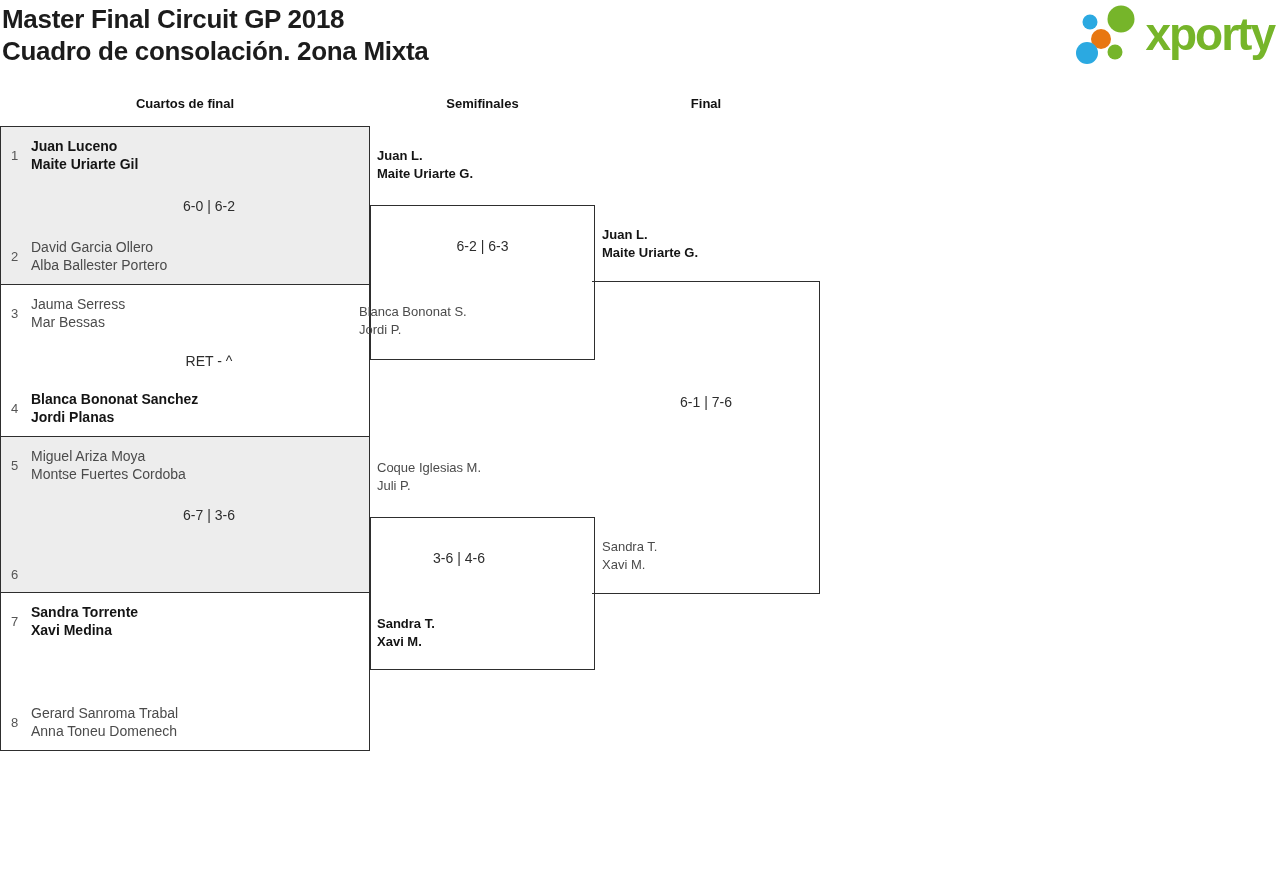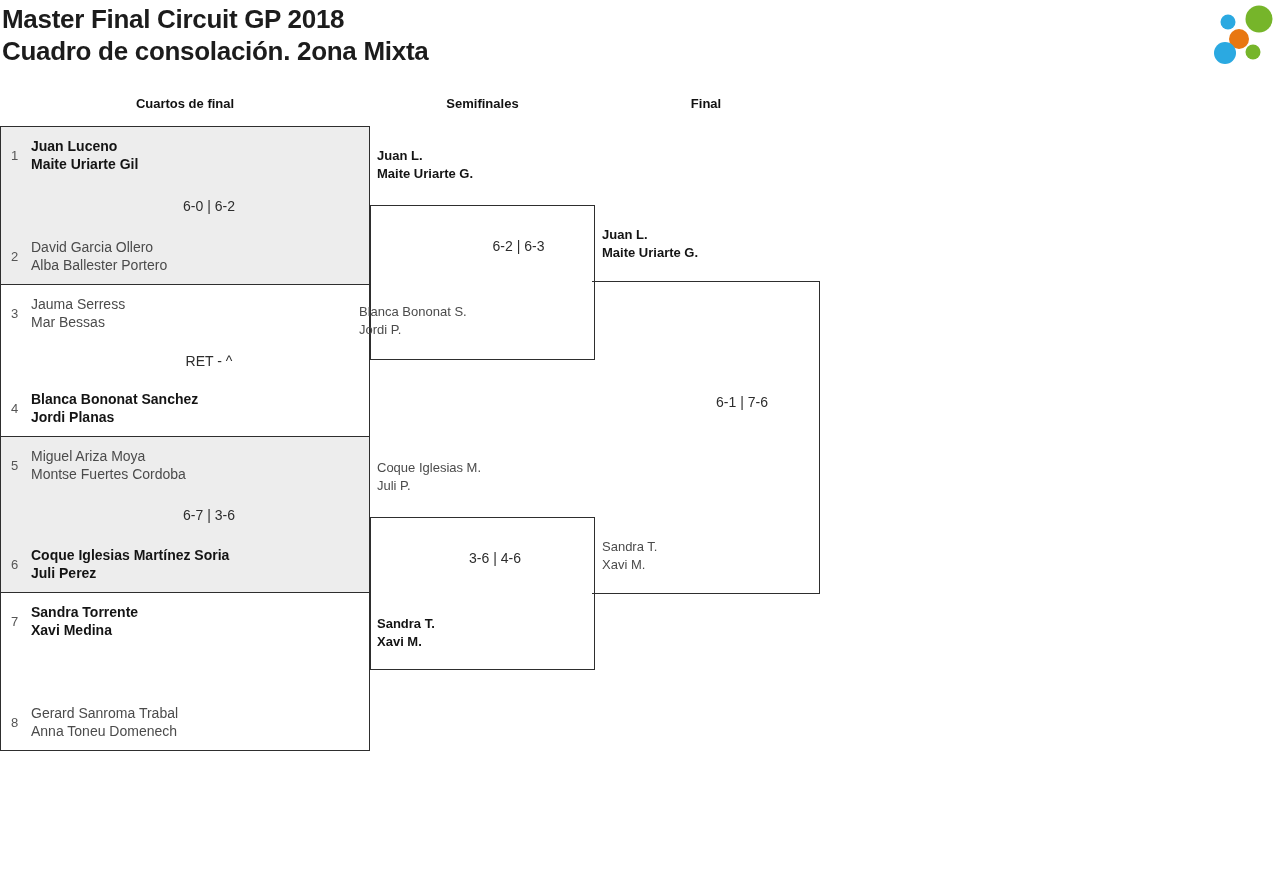--- a/index.html
+++ b/index.html
@@ -29,40 +29,41 @@
   .names { font-size:14px; line-height:18px; color:#4b4b4b; }
   .names.winner { font-weight:700; color:#141414; }
   .score { position:absolute; left:0; right:0; top:50%; transform:translateY(-50%);
            text-align:center; font-size:14px; color:#2d2d2d;margin-left:48px; }
   
   .sf-box { position:absolute; left:370px; width:225px; border:1px solid #2e2e2e; background:transparent; }
   .final-box { position:absolute; left:592px; top:281px; width:228px; height:313px;
                border:1px solid #2e2e2e; border-left:none; background:transparent; }
   .slot-label { position:absolute; font-size:13px; line-height:18px; color:#4b4b4b; }
   .slot-label.winner { font-weight:700; color:#141414; }
-  .float-score { position:absolute; text-align:center; font-size:14px; color:#2d2d2d;margin-left:36px; }
+  .float-score { position:absolute; text-align:center; font-size:14px; color:#2d2d2d; }
 </style>
 </head>
 <body>
 
 <div class="page">
 
   <div class="title-block">
     <div class="title-line">Master Final Circuit GP 2018</div>
     <div class="title-line">Cuadro de consolación. 2ona Mixta</div>
   </div>
 
   <div class="logo">
     <svg width="68" height="62" viewBox="0 0 68 62">
       <circle cx="22" cy="19" r="7.5" fill="#2ba9e1"></circle>
       <circle cx="53" cy="16" r="13.5" fill="#76b52a"></circle>
       <circle cx="33" cy="36" r="10" fill="#e87711"></circle>
       <circle cx="19" cy="50" r="11" fill="#2ba9e1"></circle>
       <circle cx="47" cy="49" r="7.5" fill="#76b52a"></circle>
     </svg>
+    <span class="logo-text" style="color:#76b52a">xporty</span>
   </div>
 
   <div class="round-header rh-qf">Cuartos de final</div>
   <div class="round-header rh-sf">Semifinales</div>
   <div class="round-header rh-f">Final</div>
 
   <div class="qf-match qf-gray" style="top:126px;height:159px">
     <div class="team-row top">
       <span class="seed">1</span>
       <div class="names winner">
@@ -102,24 +103,20 @@
     <div class="team-row top">
       <span class="seed">5</span>
       <div class="names">
         <div>Miguel Ariza Moya</div>
         <div>Montse Fuertes Cordoba</div>
       </div>
     </div>
     <div class="score">6-7 | 3-6</div>
     <div class="team-row bottom">
       <span class="seed">6</span>
-      <div class="names winner">
-        <div>Coque Iglesias Martínez Soria</div>
-        <div>Juli Perez</div>
-      </div>
     </div>
   </div>
 
   <div class="qf-match" style="top:592px;height:159px">
     <div class="team-row top">
       <span class="seed">7</span>
       <div class="names winner">
         <div>Sandra Torrente</div>
         <div>Xavi Medina</div>
       </div>

